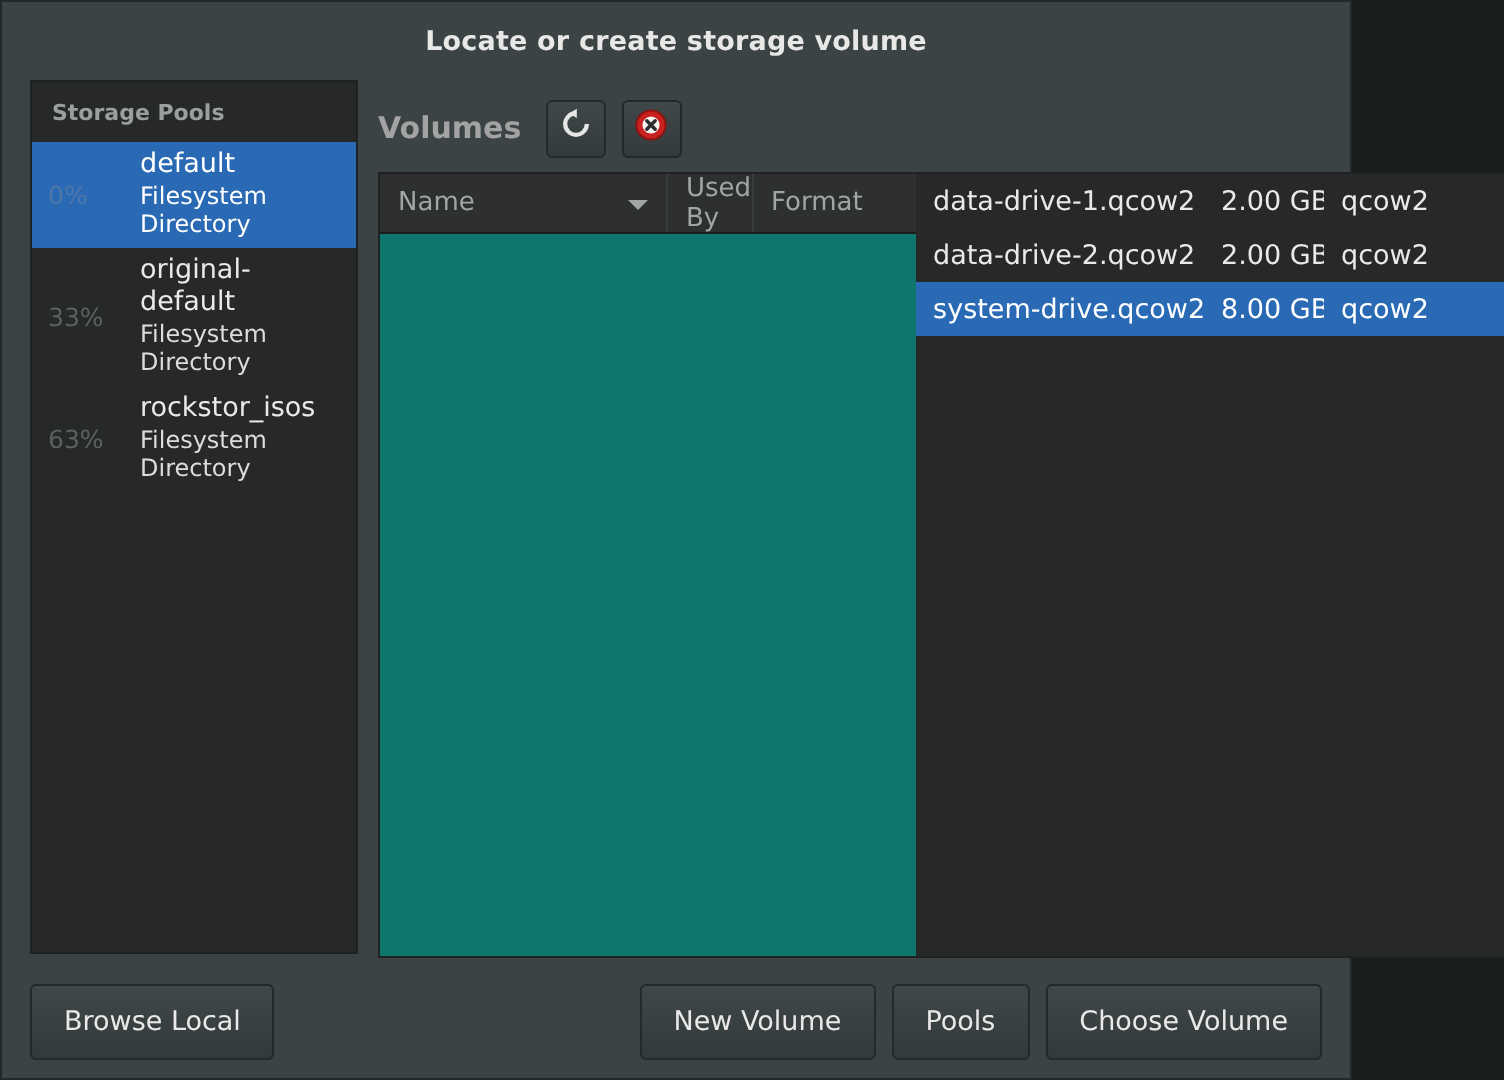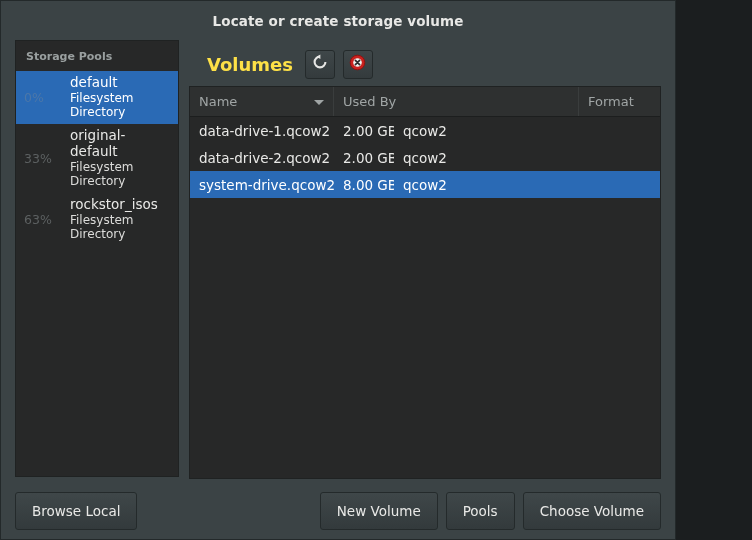--- a/index.html
+++ b/index.html
@@ -127,49 +127,47 @@
   }
   #volumes-toolbar {
     height: 44px;
     flex: 0 0 44px;
     display: flex;
     align-items: center;
     gap: 8px;
     padding-top: 2px;
   }
   #volumes-label {
-    font-size: 18px;
+    font-size: 15px;
     font-weight: bold;
-    color: #fde047;
+    color: #a3a3a3;
     margin-right: 4px;
-    margin-left: 18px;
   }
   .tool-button {
     width: 30px;
     height: 29px;
     box-sizing: border-box;
     border: 1px solid #242a2b;
     border-radius: 3px;
     background: linear-gradient(#3f4749, #343b3d);
     display: flex;
     align-items: center;
     justify-content: center;
     cursor: pointer;
   }
 
   
   #volumes-table {
     flex: 1 1 auto;
-    background: #86efac;
+    background: #0f766e;
     border: 1px solid #1f2222;
     box-sizing: border-box;
     height: 393px;
     overflow: hidden;
     display: flex;
-    flex-direction: column;
   }
   #volumes-table-header {
     display: flex;
     height: 29px;
     flex: 0 0 29px;
     background: #2e3030;
     border-bottom: 1px solid #1c1e1e;
   }
   .col-header {
     display: flex;

